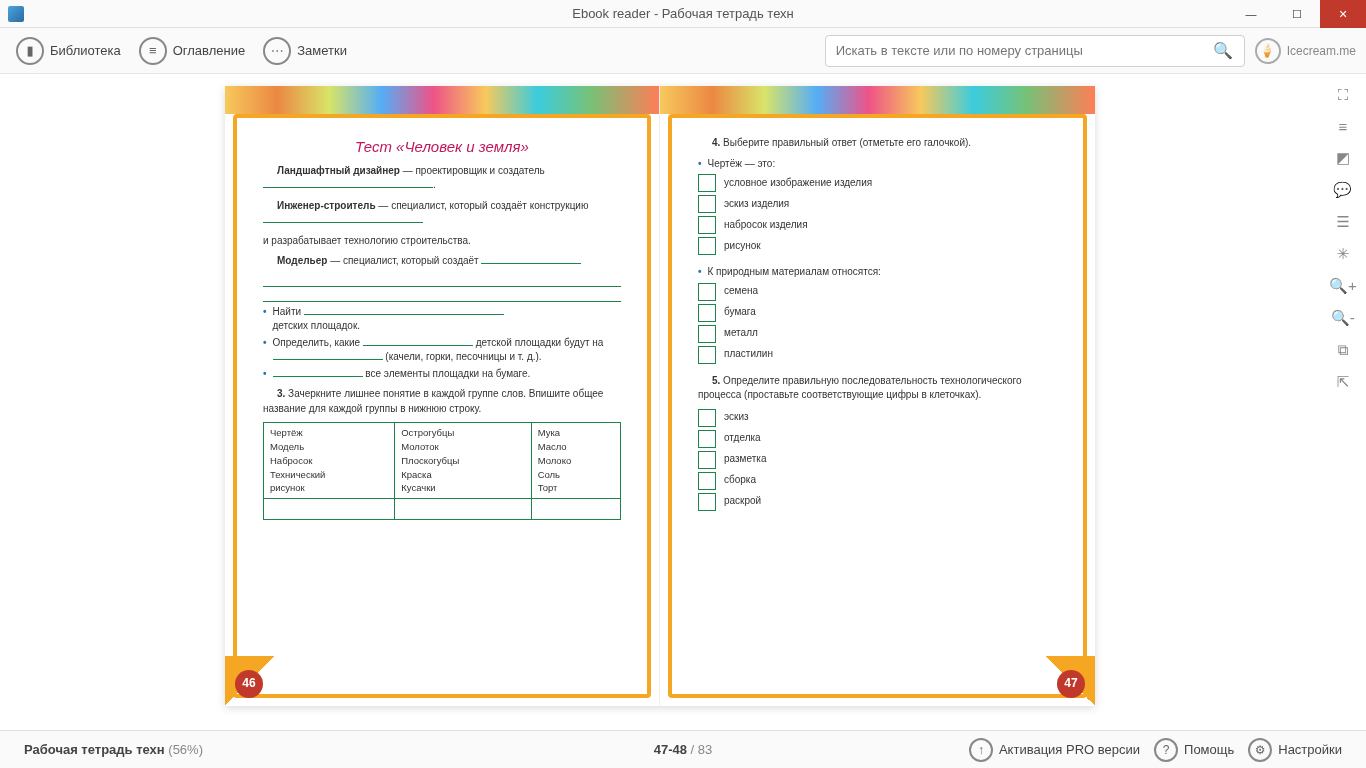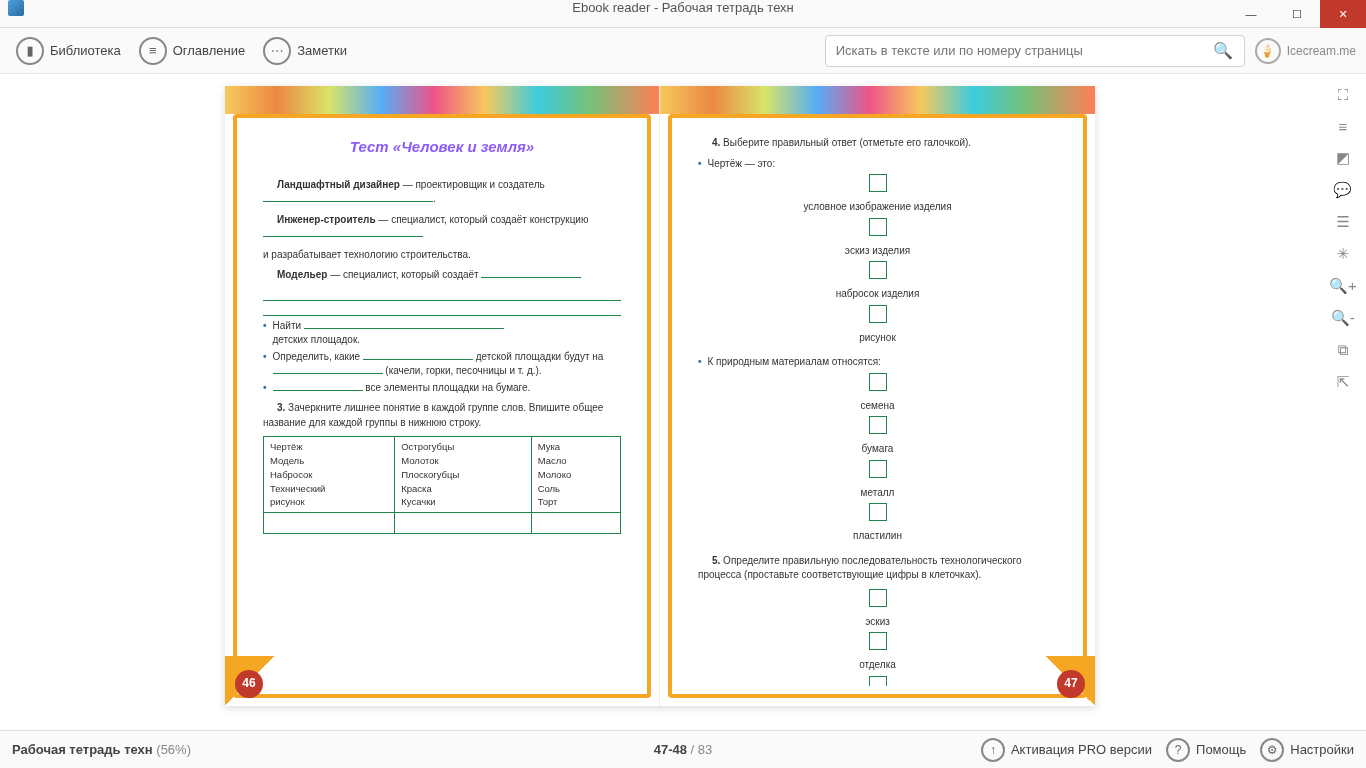--- a/index.html
+++ b/index.html
@@ -1,17 +1,17 @@
 <!DOCTYPE html>
 <html><head>
 <meta charset="utf-8">
 <style>
 * { margin: 0; padding: 0; box-sizing: border-box; font-family: "Segoe UI", Arial, sans-serif; }
 body { background: #fff; width: 1366px; height: 768px; overflow: hidden; display: flex; flex-direction: column; }
-.titlebar { height: 28px; background: #fafafa; border-bottom: 1px solid #e0e0e0; display: flex; align-items: flex-start; position: relative; }
+.titlebar { height: 28px; background: #fafafa; border-bottom: 1px solid #e0e0e0; display: flex; align-items: center; position: relative; }
 .titlebar .app-icon { width: 16px; height: 16px; margin-left: 8px; background: linear-gradient(135deg,#4aa3df,#2c6aa0); border-radius: 2px; }
 .titlebar .title { position: absolute; left: 50%; transform: translateX(-50%); font-size: 13px; color: #555; }
 .titlebar .winbtns { position: absolute; right: 0; top: 0; display: flex; }
 .titlebar .winbtn { width: 46px; height: 28px; display: flex; align-items: center; justify-content: center; color: #333; font-size: 11px; }
 .titlebar .winbtn.close { background: #c0392b; color: #fff; }
 .toolbar { height: 46px; background: #fafafa; border-bottom: 1px solid #e5e5e5; display: flex; align-items: center; padding: 0 10px; gap: 6px; }
 .tb-btn { display: flex; align-items: center; gap: 6px; padding: 4px 6px; font-size: 13px; color: #444; cursor: pointer; }
 .tb-icon { width: 28px; height: 28px; border: 2px solid #888; border-radius: 50%; display: flex; align-items: center; justify-content: center; font-size: 13px; color: #666; }
 .search-wrap { margin-left: auto; display: flex; align-items: center; gap: 10px; }
 .search-box { width: 420px; height: 32px; border: 1px solid #d0d0d0; border-radius: 4px; display: flex; align-items: center; padding: 0 10px; background: #fff; }
@@ -19,41 +19,41 @@
 .icecream { display: flex; align-items: center; gap: 6px; font-size: 12px; color: #888; }
 .icecream .ic-icon { width: 26px; height: 26px; border: 2px solid #aaa; border-radius: 50%; display: flex; align-items: center; justify-content: center; color: #888; font-size: 13px; }
 .content-area { flex: 1; background: #fff; position: relative; display: flex; }
 .page-container { flex: 1; display: flex; justify-content: center; align-items: flex-start; padding: 12px 0 18px 0; }
 .spread { width: 870px; height: 620px; background: #fff; box-shadow: 0 2px 8px rgba(0,0,0,.15); position: relative; display: flex; }
 .page { width: 50%; height: 100%; position: relative; padding: 42px 28px 20px 28px; font-size: 10px; color: #333; line-height: 1.45; }
 .page.left { border-right: 1px solid #eee; }
 .page-header { position: absolute; top: 0; left: 0; right: 0; height: 28px; background: linear-gradient(90deg,#f6c34a 0%,#e97b2e 12%,#d4e157 24%,#42a5f5 36%,#ec407a 48%,#f6c34a 60%,#26c6da 72%,#66bb6a 84%,#ff7043 100%); opacity: .9; }
 .page-frame { position: absolute; top: 28px; left: 8px; right: 8px; bottom: 8px; border: 4px solid #f5a623; border-radius: 4px; }
 .page-inner { position: relative; z-index: 2; background: #fff; padding: 8px 10px; height: 100%; overflow: hidden; }
-.page .title-h { text-align: center; color: #8b5cf6; font-weight: bold; font-size: 15px; margin-bottom: 20px; font-style: italic; }
+.page .title-h { text-align: center; color: #be185d; font-weight: normal; font-size: 15px; margin-bottom: 6px; font-style: italic; }
 .q { margin-bottom: 6px; }
 .q .num { font-weight: bold; }
 .indent { text-indent: 14px; }
 .blank { border-bottom: 1px solid #1e8449; display: inline-block; min-width: 40px; height: 10px; }
 .blankline { border-bottom: 1px solid #1e8449; height: 12px; margin-bottom: 3px; }
 .bullet-row { display: flex; gap: 6px; margin-bottom: 2px; }
 .bullet-dot { color: #2874a6; font-weight: bold; }
 .tbl { width: 100%; border-collapse: collapse; margin-top: 6px; }
 .tbl td { border: 1px solid #1e8449; padding: 3px 6px; font-size: 9.5px; vertical-align: top; }
-.chk-row { display: flex; align-items: center; gap: 8px; margin: 3px 0; flex-direction: column; }
+.chk-row { display: flex; align-items: center; gap: 8px; margin: 3px 0; }
 .chk { width: 18px; height: 18px; border: 1.5px solid #1e8449; }
 .page-num { position: absolute; bottom: 8px; width: 28px; height: 28px; background: #c0392b; color: #fff; border-radius: 50%; display: flex; align-items: center; justify-content: center; font-size: 12px; font-weight: bold; z-index: 5; }
 .page-num.left { left: 10px; }
 .page-num.right { right: 10px; }
 .corner { position: absolute; bottom: 0; width: 50px; height: 50px; z-index: 4; }
 .corner.left { left: 0; background: linear-gradient(135deg,#f5a623 50%, transparent 50%); }
 .corner.right { right: 0; background: linear-gradient(225deg,#f5a623 50%, transparent 50%); }
 .side-tools { width: 46px; padding-top: 12px; display: flex; flex-direction: column; align-items: center; gap: 14px; color: #888; font-size: 15px; }
 .side-tools .st { cursor: pointer; }
-.statusbar { height: 38px; border-top: 1px solid #e0e0e0; background: #fafafa; display: flex; align-items: center; padding: 0 12px; font-size: 13px; color: #444; }
+.statusbar { height: 38px; border-top: 1px solid #e0e0e0; background: #fafafa; display: flex; align-items: center; padding: 0 24px; font-size: 13px; color: #444; }
 .statusbar .center { position: absolute; left: 50%; transform: translateX(-50%); }
 .statusbar .right { margin-left: auto; display: flex; gap: 14px; }
 .sb-btn { display: flex; align-items: center; gap: 6px; cursor: pointer; }
 .sb-icon { width: 24px; height: 24px; border: 2px solid #888; border-radius: 50%; display: flex; align-items: center; justify-content: center; font-size: 12px; color: #666; }
 b { font-weight: bold; text-align: right; }
 </style>
 </head>
 <body>
 
 <div class="titlebar">

